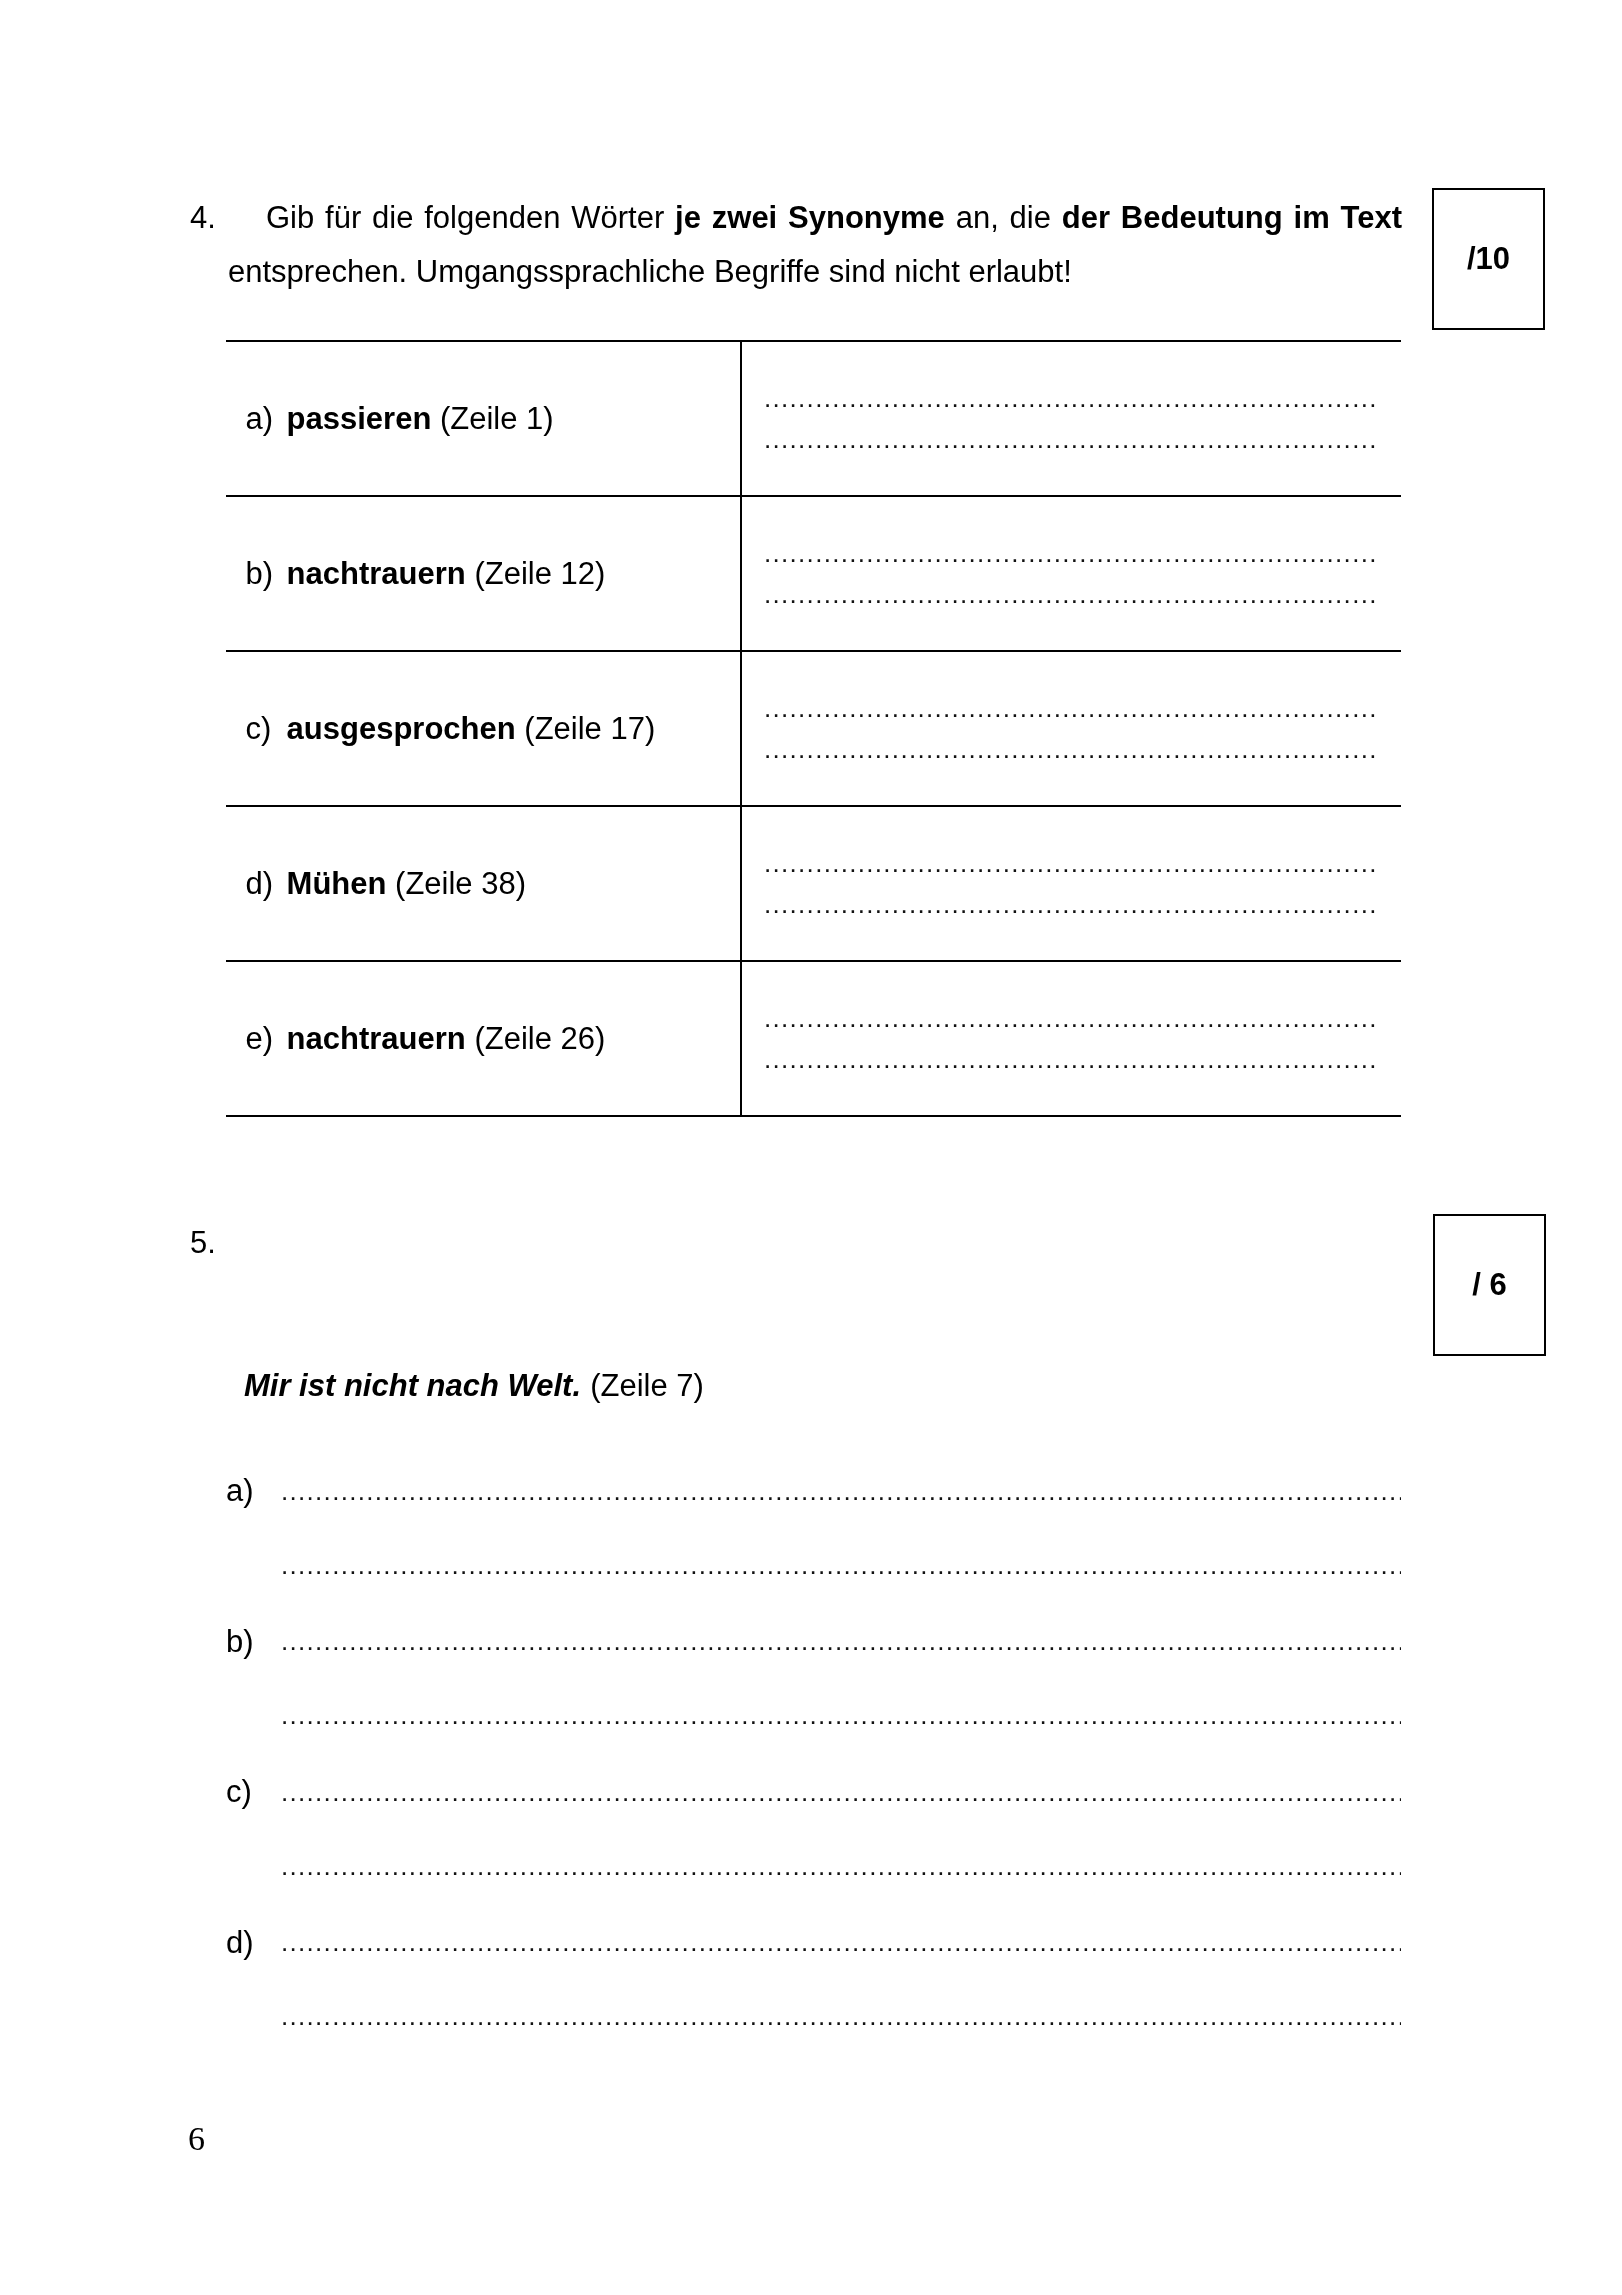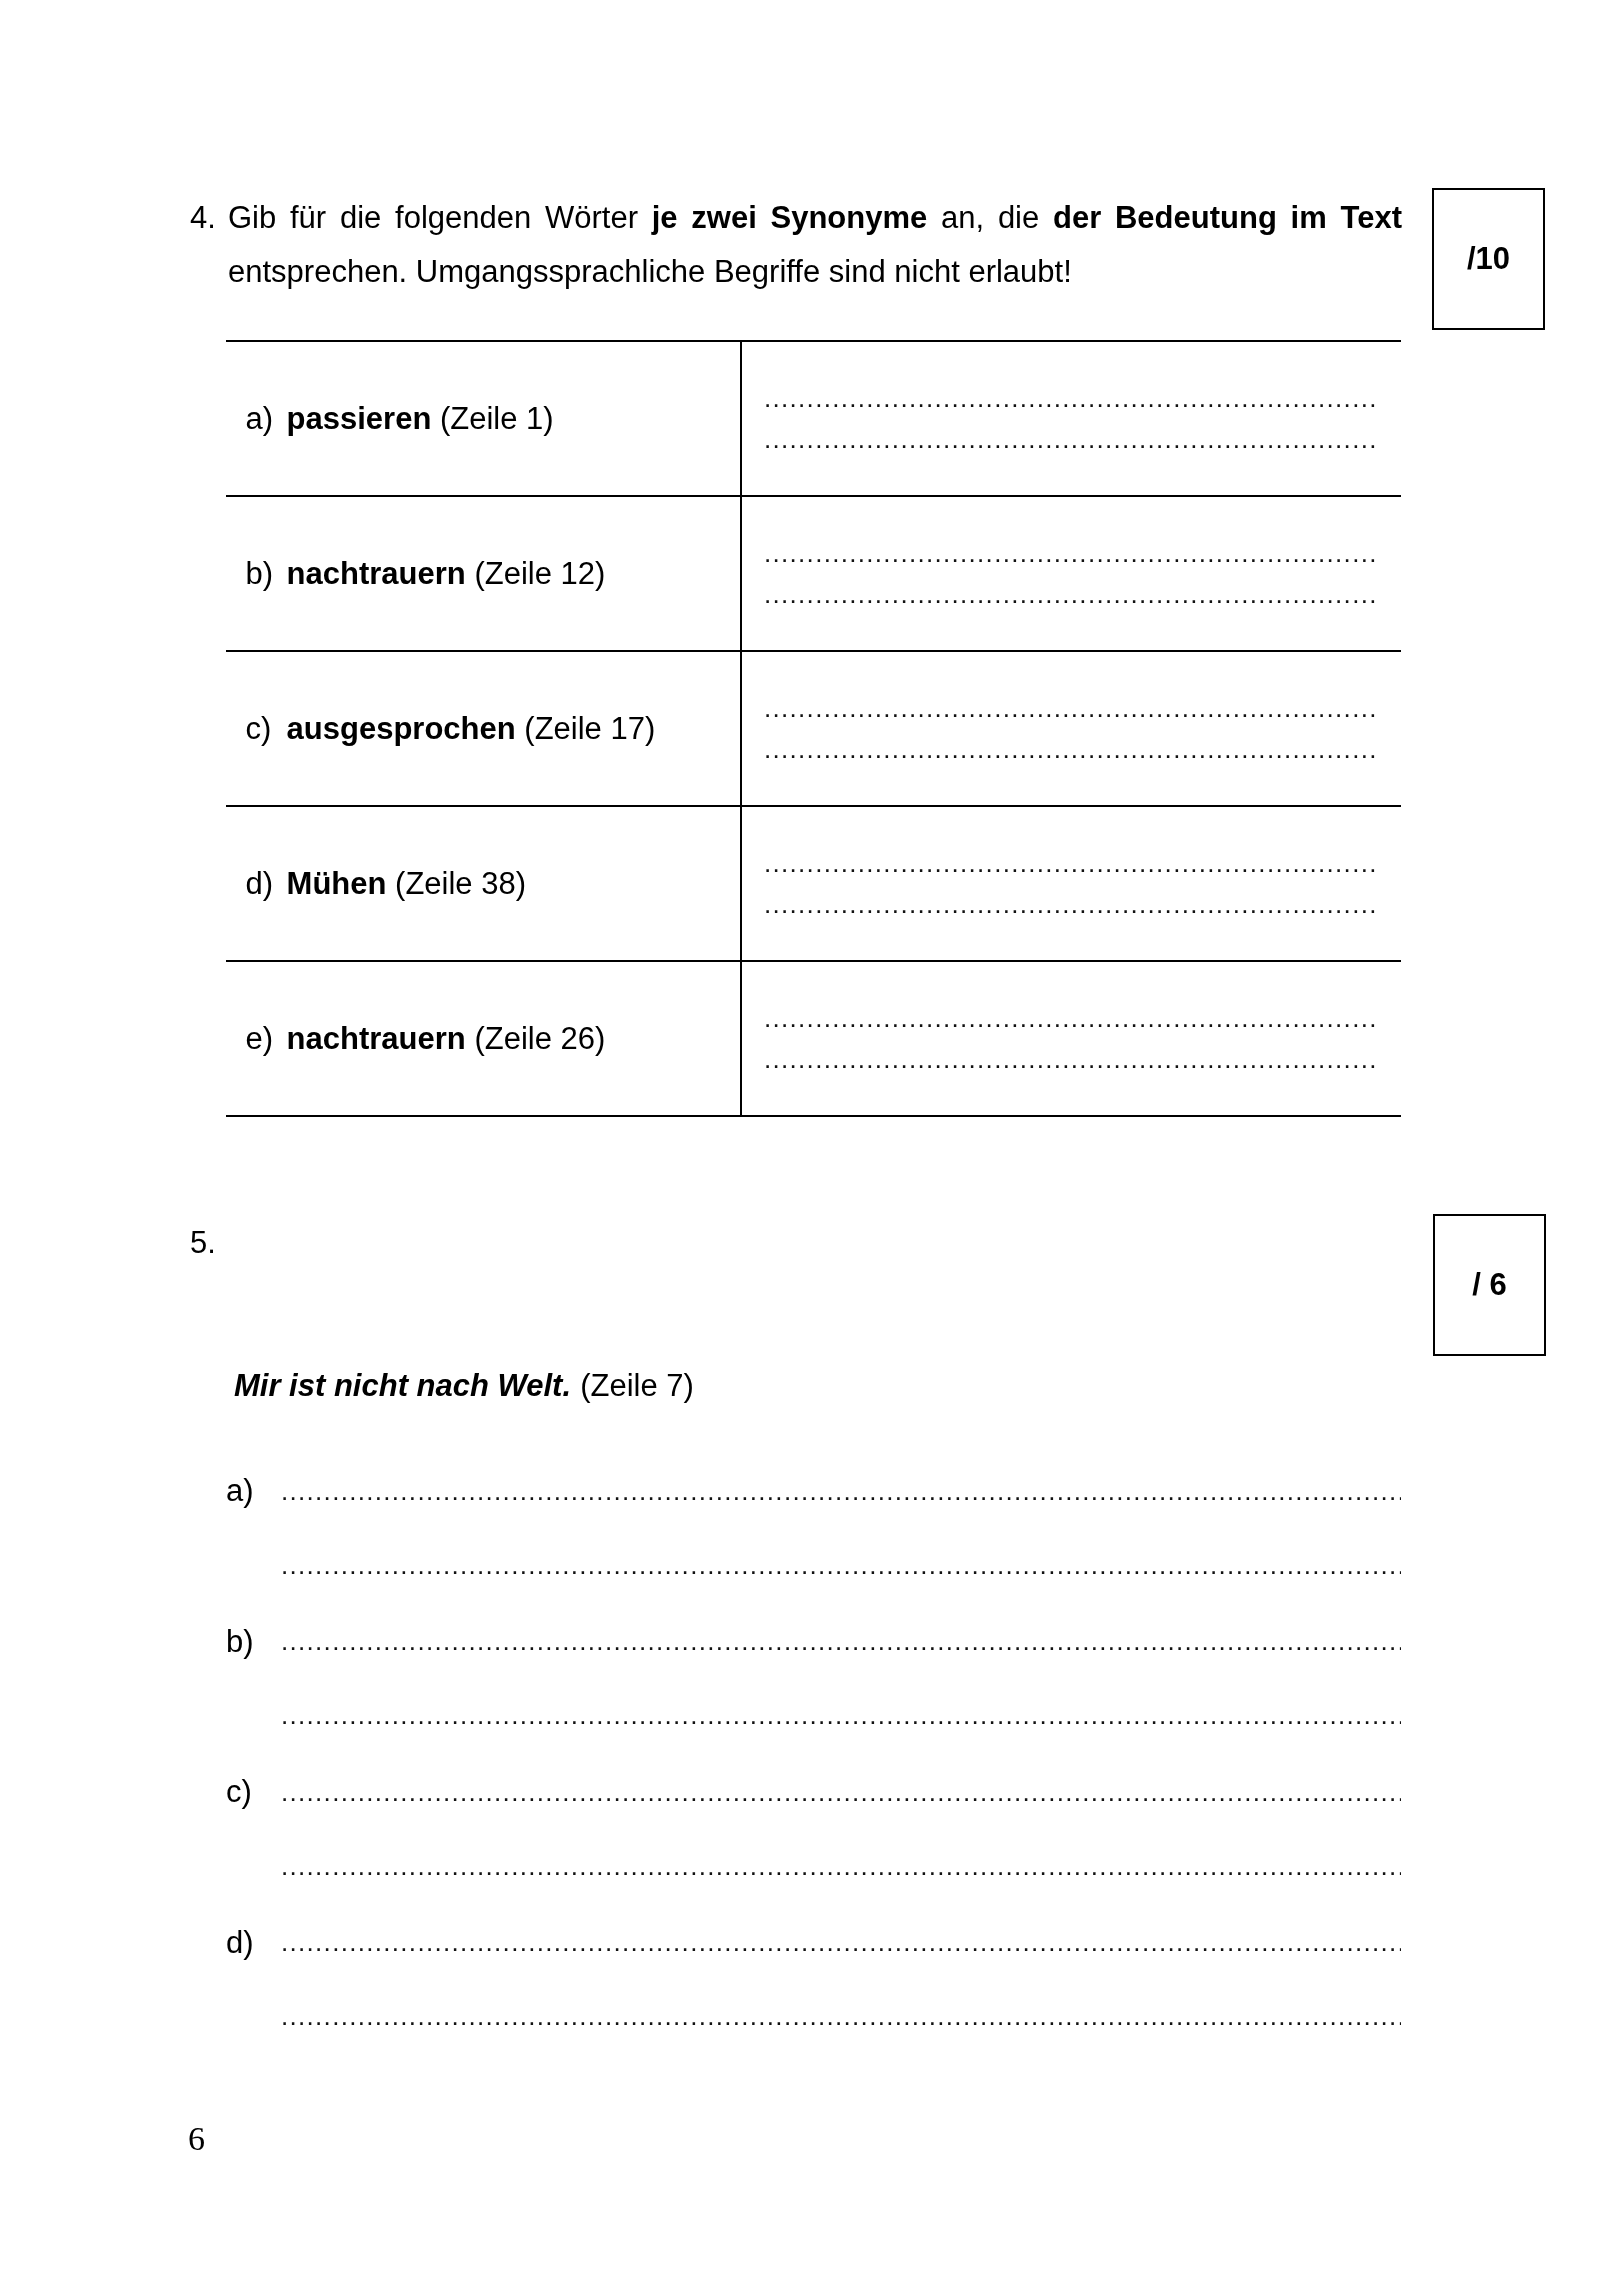--- a/index.html
+++ b/index.html
@@ -29,20 +29,21 @@
     line-height: 54px;
   }
   .task-num {
     flex: none;
     width: 38px;
   }
   .task-para { flex: 1; }
   .jline {
     text-align: justify;
     text-align-last: justify;
+    margin-left: 38px;
   }
   .t4 { top: 191px; }
   .t5 { top: 1216px; }
 
   
   .pbox {
     position: absolute;
     width: 113px;
     height: 142px;
     border: 2.6px solid #000;
@@ -97,21 +98,21 @@
     line-height: 41px;
     letter-spacing: 1.3px;
     color: #111;
     white-space: nowrap;
     overflow: hidden;
   }
 
   
   .sentence {
     position: absolute;
-    left: 234px;
+    left: 244px;
     top: 1368px;
     width: 1175px;
   }
   .sentence .ref { margin-left: 9.2px; }
 
   
   .items {
     position: absolute;
     left: 226px;
     top: 1454px;

